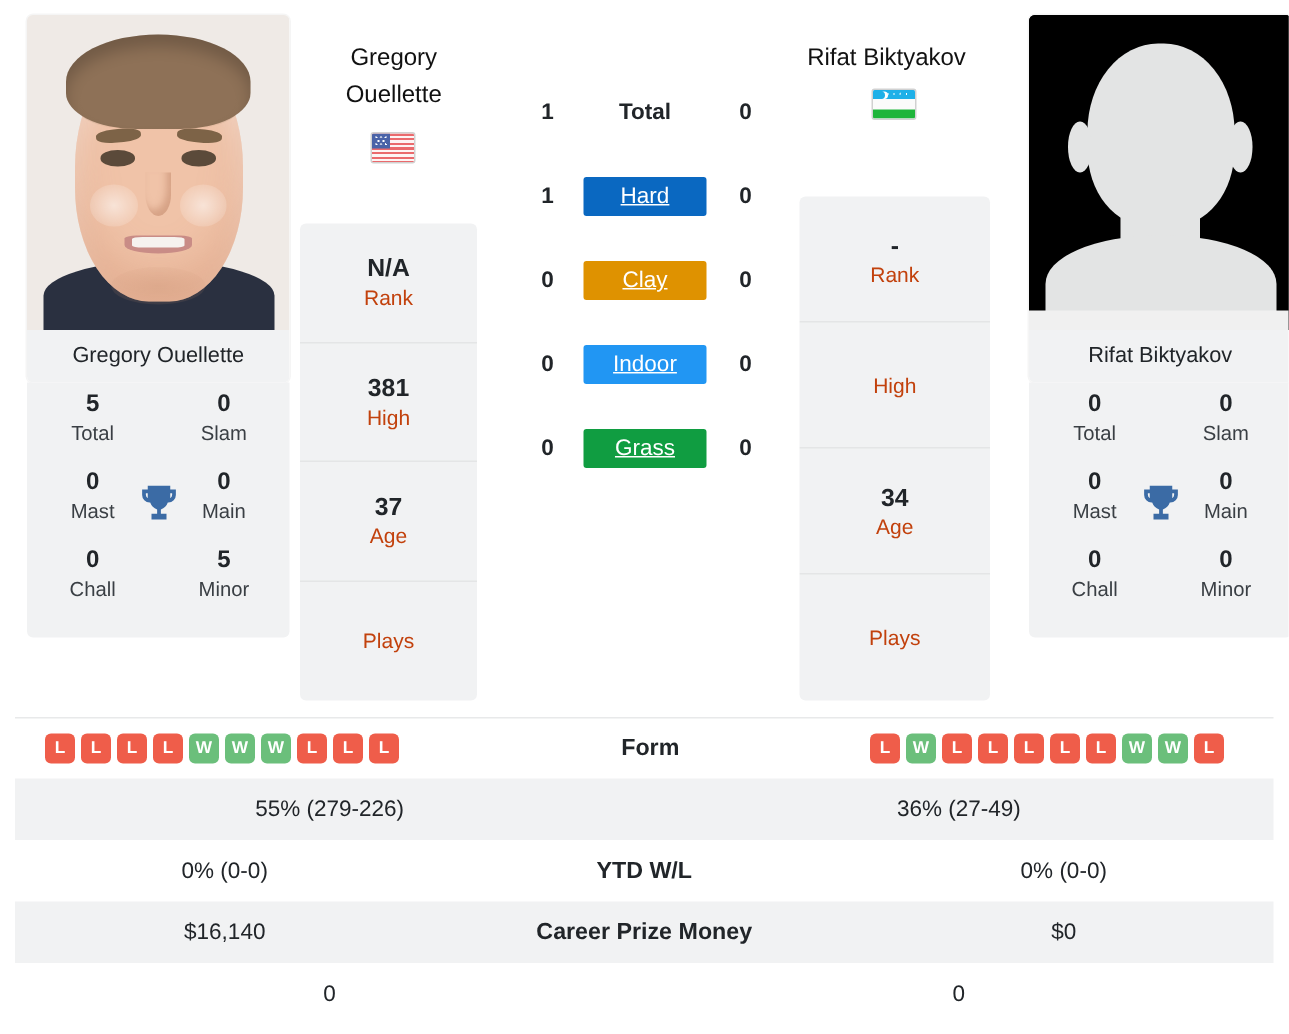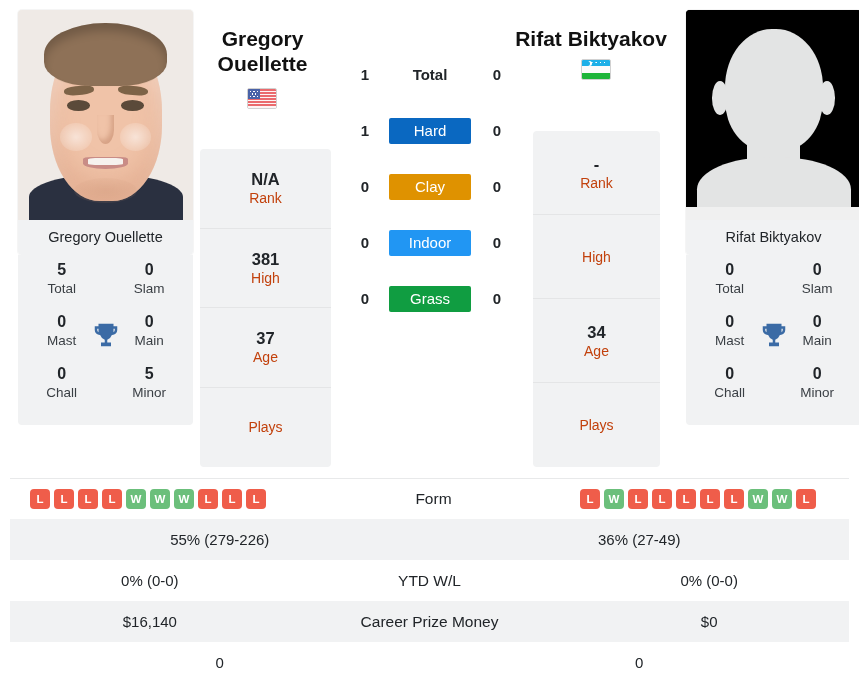--- a/index.html
+++ b/index.html
@@ -91,22 +91,22 @@
   .sil-ear.r { left: 76%; }
   .sil-neck { position:absolute; left:35%; top:55%; width:30%; height:22%; background:#e3e4e4; }
   .sil-body {
     position:absolute; left:6%; top:70%; width:88%; height:32%;
     background:#e3e4e4; border-radius: 48% 48% 0 0;
   }
   .sil-floor { position:absolute; left:0; bottom:0; width:100%; height:6%; background:#f0f0f0; }
 
   
   .ptitle {
-    position: absolute; text-align: center; font-weight: bold;
-    font-size: 21px; line-height: 25px; color: #111;
+    position: absolute; text-align: center; font-weight: normal;
+    font-size: 16px; line-height: 25px; color: #111;
   }
   .ptitle.left  { left: 190px; top: 26px; width: 145px; }
   .ptitle.right { left: 500px; top: 26px; width: 182px; }
 
   .flag {
     position: absolute; width: 30px; height: 21px;
     border: 1px solid rgba(0,0,0,.18); border-radius: 2px; overflow: hidden;
   }
   .flag.us { left: 247px; top: 88px; }
   .flag.uz { left: 581px; top: 59px; }
@@ -139,21 +139,21 @@
       radial-gradient(circle at 12% 40%, #fff 0.55px, transparent 0.65px),
       radial-gradient(circle at 38% 40%, #fff 0.55px, transparent 0.65px),
       radial-gradient(circle at 64% 40%, #fff 0.55px, transparent 0.65px),
       radial-gradient(circle at 90% 40%, #fff 0.55px, transparent 0.65px);
   }
 
   
   .infocard {
     position: absolute; background: #f1f2f3; border-radius: 4px; overflow: hidden;
   }
-  .infocard.left  { left: 200px; top: 149px; width: 131px; height: 318px; }
+  .infocard.left  { left: 200px; top: 149px; width: 118px; height: 318px; }
   .infocard.right { left: 533px; top: 131px; width: 127px; height: 336px; }
   .infocell {
     border-bottom: 1px solid #e4e5e6;
     display: flex; flex-direction: column; align-items: center; justify-content: center;
     text-align: center;
   }
   .infocell:last-child { border-bottom: none; }
   .infocard.left  .infocell { height: 79.5px; }
   .infocard.right .infocell { height: 84px; }
   .infoval { font-weight: bold; font-size: 16.5px; color: #212529; line-height: 20px; }
@@ -165,21 +165,21 @@
     position: absolute; top: 0; width: 30px; height: 26px;
     font-weight: bold; font-size: 15px; line-height: 26px; text-align: center; color: #212529;
   }
   .sr-num.a { left: 10px; }
   .sr-num.b { left: 142px; }
   .sr-mid {
     position: absolute; left: 49px; width: 82px; height: 26px;
     line-height: 26px; text-align: center; font-size: 15px;
   }
   .sr-mid.plain { font-weight: bold; color: #212529; }
-  .sr-mid.badge { color: #ffffff; border-radius: 2px; }
+  .sr-mid.badge { color: #ffffff; border-radius: 2px; text-decoration: underline; }
 
   
   .statcard {
     position: absolute; width: 175px; background: #f1f2f3;
     border-radius: 0 0 4px 4px; padding: 4px 0 10px 0;
   }
   .statcard.left  { left: 18px;  top: 255px; }
   .statcard.right { left: 686px; top: 255px; }
   .statgrid { position: relative; }
   .statrow { display: flex; height: 52px; }
@@ -190,21 +190,21 @@
     position: absolute; left: 50%; top: 52px; transform: translateX(-50%);
     width: 30px; height: 30px; margin-top: 9px;
   }
 
   
   .table { position: absolute; left: 10px; top: 478px; width: 839px; }
   .trow { display: flex; align-items: center; height: 41px; }
   .trow.shade { background: #f1f2f3; }
   .trow.divider { border-top: 1px solid #e8e9ea; }
   .tcol { flex: 1; text-align: center; font-size: 15px; color: #212529; }
-  .tcol.mid { font-weight: normal; font-size: 15.5px; }
+  .tcol.mid { font-weight: bold; font-size: 15.5px; }
   .tcol.forms { display: flex; align-items: center; gap: 4px; }
   .tcol.forms.l { justify-content: flex-start; padding-left: 20px; }
   .tcol.forms.r { justify-content: flex-start; padding-left: 12px; }
   .fbadge {
     width: 20px; height: 20px; border-radius: 4px;
     color: #fff; font-size: 11.5px; font-weight: bold;
     line-height: 20px; text-align: center; flex: 0 0 auto;
   }
   .fbadge.W { background: #6bbf7b; }
   .fbadge.L { background: #ef5d4a; }

